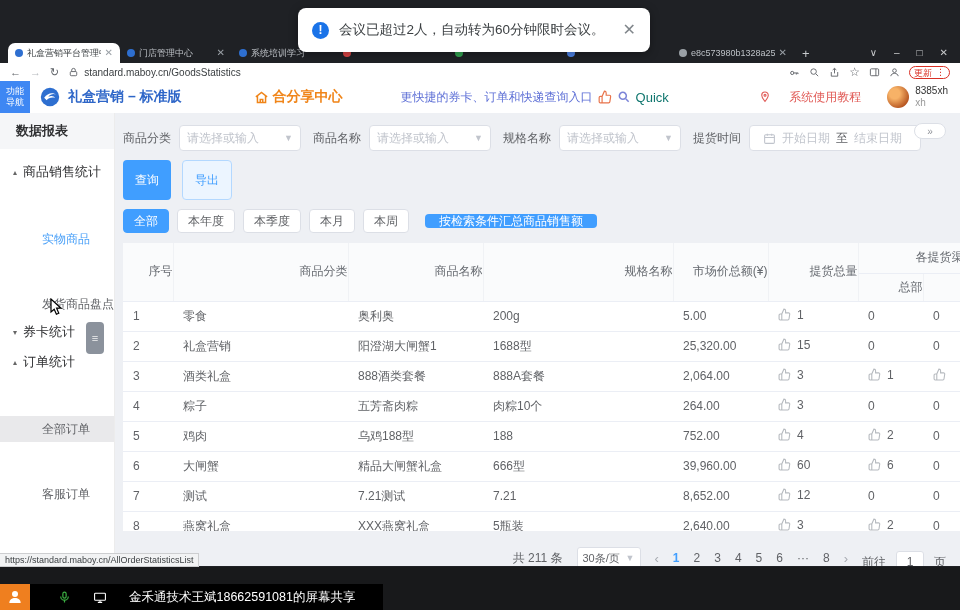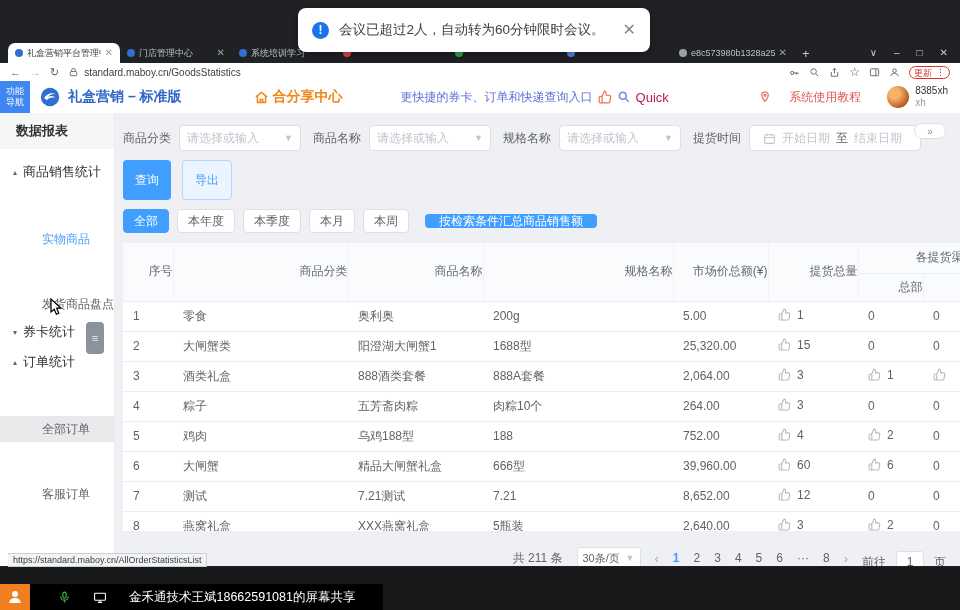--- a/index.html
+++ b/index.html
@@ -42,21 +42,21 @@
   
   .appheader{height:32px;background:#fff;display:flex;align-items:center;}
   .func-nav{width:30px;height:32px;background:#3e87f3;color:#fff;font-size:9px;line-height:1.2;
     display:flex;flex-direction:column;align-items:center;justify-content:center;flex-shrink:0;}
   .logo{width:20px;height:20px;margin:0 8px 0 10px;flex-shrink:0;}
   .brand{font-size:14px;font-weight:bold;color:#2e66c8;white-space:nowrap;}
   .share-center{margin-left:72px;display:flex;align-items:center;gap:4px;color:#f08519;
     font-weight:bold;font-size:14px;white-space:nowrap;}
   .quick-entry{margin-left:58px;display:flex;align-items:center;gap:5px;font-size:12px;
     color:#5d6fd6;white-space:nowrap;}
-  .quick-word{color:#be185d;font-size:13px;}
+  .quick-word{color:#0f766e;font-size:13px;}
   .tutorial{margin-left:auto;display:flex;align-items:center;gap:18px;color:#e05a56;font-size:12px;white-space:nowrap;}
   .userbox{display:flex;align-items:center;gap:6px;margin:0 12px 0 26px;}
   .avatar{width:22px;height:22px;border-radius:50%;
     background:radial-gradient(circle at 35% 35%,#f7b267 25%,#b5541f 75%);}
   .user-names{font-size:10px;color:#333;line-height:1.2;}
   .user-sub{color:#999;}
 
   
   .content{display:flex;height:453px;background:#eef0f4;}
   .sidebar{width:115px;background:#fff;flex-shrink:0;position:relative;border-right:1px solid #ececec;}
@@ -122,21 +122,21 @@
     display:flex;align-items:center;justify-content:space-between;padding:0 5px;font-size:11px;color:#606266;}
   .pages{display:flex;gap:14px;align-items:center;}
   .pg{cursor:pointer;}
   .pg.active{color:#409eff;font-weight:bold;}
   .parrow{color:#a8abb2;font-size:13px;cursor:pointer;}
   .goto{display:flex;align-items:center;gap:10px;margin-top:8px;}
   .goto input{width:28px;height:22px;border:1px solid #dcdfe6;border-radius:3px;text-align:center;
     font-size:12px;color:#606266;padding:0;font-family:inherit;}
 
   
-  .status-tip{position:absolute;left:8px;top:553px;z-index:20;background:#f2f3f4;
+  .status-tip{position:absolute;left:0;top:553px;z-index:20;background:#f2f3f4;
     border:1px solid #cdced0;border-left:none;font-size:9px;color:#3c4043;padding:1px 5px;}
   .bottom{position:absolute;left:0;top:567px;width:960px;height:43px;background:#18191b;}
   .share{position:absolute;left:0;top:17px;height:26px;display:flex;align-items:stretch;}
   .share-person{width:30px;background:#ef7f1f;display:flex;align-items:center;justify-content:center;}
   .share-body{background:#000;display:flex;align-items:center;gap:22px;padding:0 28px;color:#fff;
     font-size:12.5px;white-space:nowrap;}
   svg.ic{display:block;}
 </style>
 </head>
 <body>
@@ -466,21 +466,21 @@
                 <td>
                   <span>0</span>
                 </td>
                 <td>
                   <span>0</span>
                 </td>
               </tr>
 
               <tr>
                 <td>2</td>
-                <td>大闸蟹类</td>
+                <td>礼盒营销</td>
                 <td>阳澄湖大闸蟹1</td>
                 <td>1688型</td>
                 <td>25,320.00</td>
                 <td>
                   <span class="hand show"><svg viewBox="0 0 24 24">
                       <path d="M14 9V5a3 3 0 0 0-3-3l-4 9v11h11.28a2 2 0 0 0 2-1.7l1.38-9a2 2 0 0 0-2-2.3zM7 22H4a2 2 0 0 1-2-2v-7a2 2 0 0 1 2-2h3"></path>
                     </svg></span><span>15</span>
                 </td>
                 <td>
                   <span>0</span>

